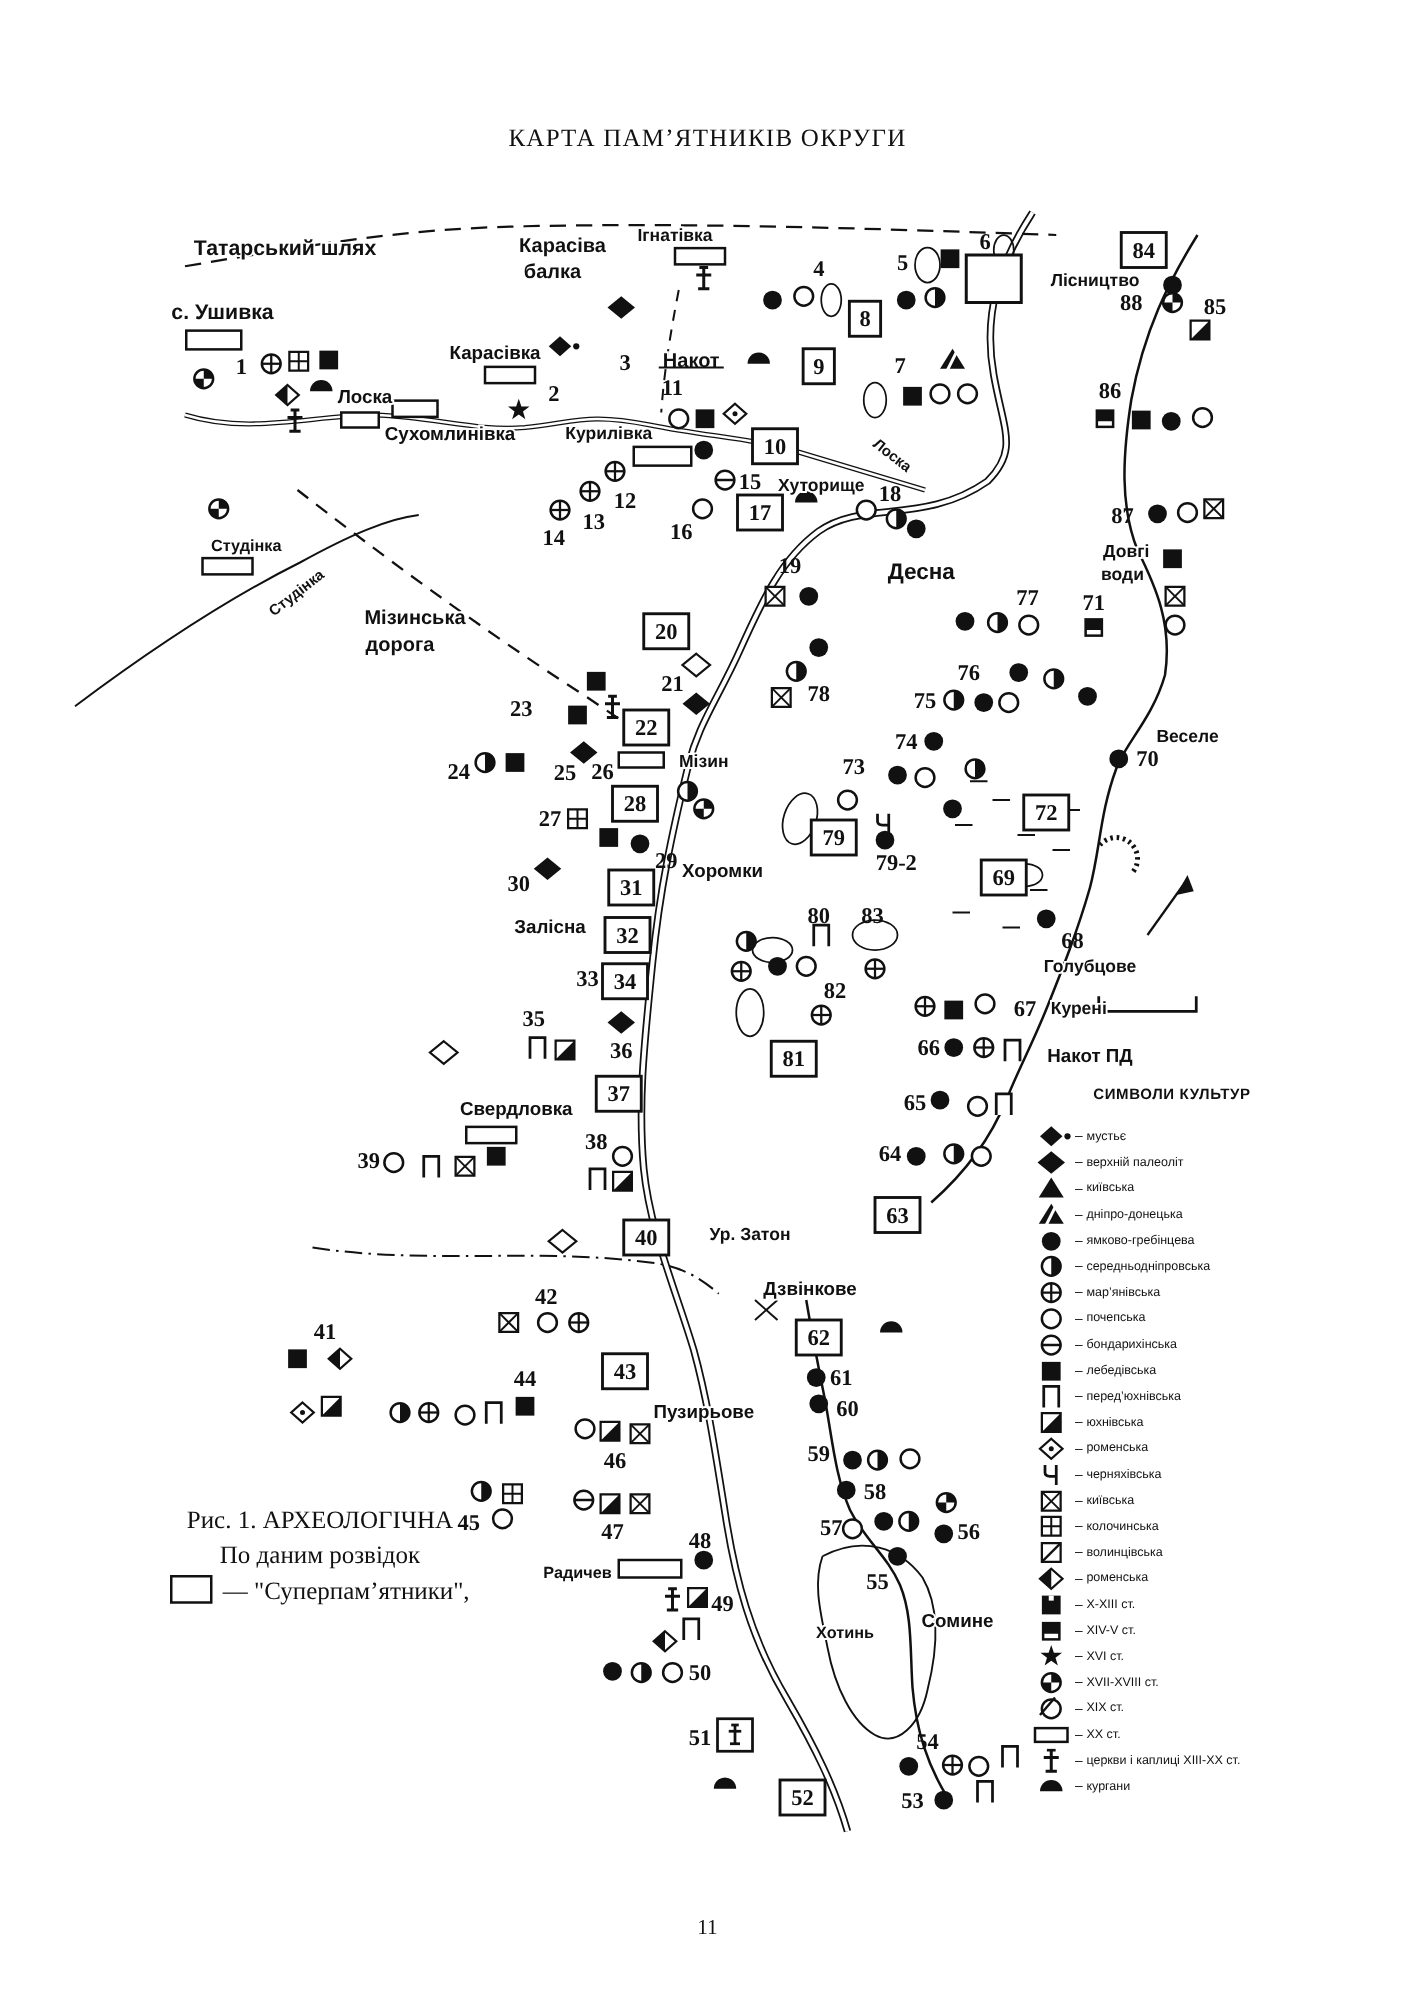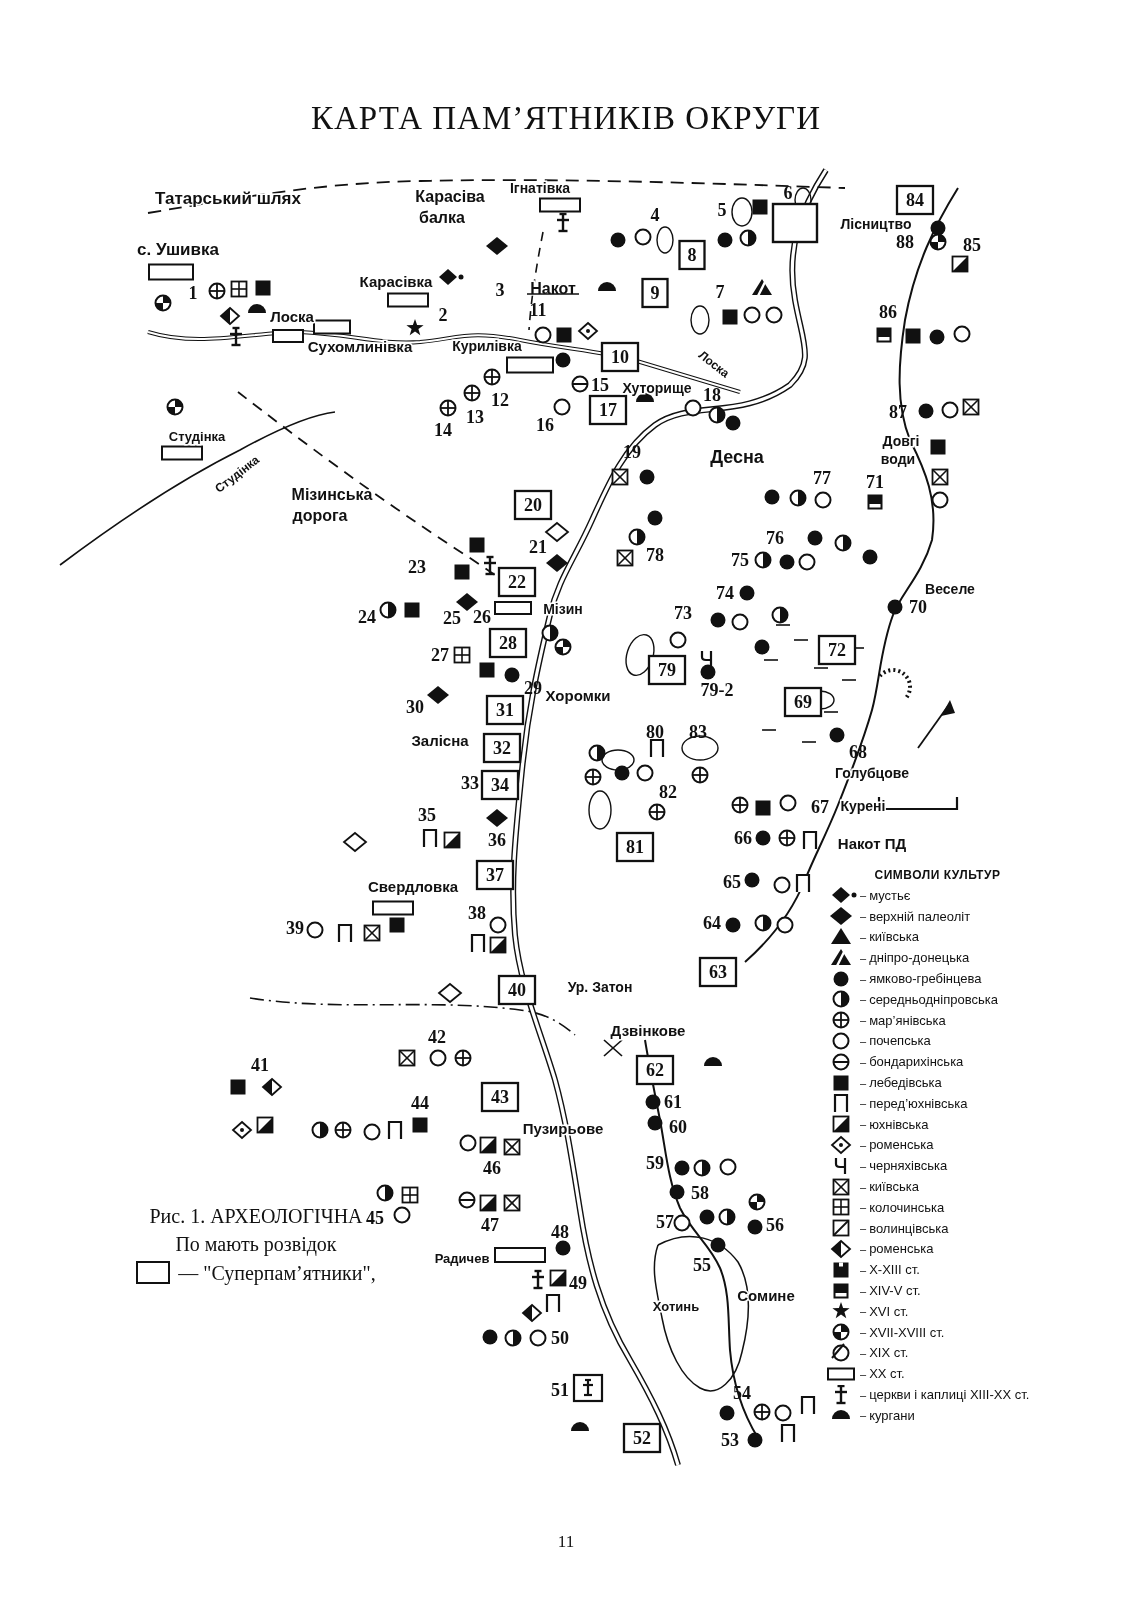--- a/index.html
+++ b/index.html
@@ -1,28 +1,28 @@
 <!DOCTYPE html>
 <html><head>
 <meta charset="utf-8">
 <style>
   html,body{margin:0;padding:0;background:#e8e8e8;}
   .page{position:relative;width:1132px;height:1597px;background:#fff;overflow:hidden;
         font-family:"Liberation Serif",serif;color:#111;}
   .title{position:absolute;top:100px;left:0;right:0;text-align:center;
-         font-size:33px;letter-spacing:1px;font-family:"Liberation Serif",serif;}
+         font-size:20px;letter-spacing:1px;font-family:"Liberation Serif",serif;}
   svg.map{position:absolute;left:0;top:0;}
   .legend{position:absolute;left:822px;top:868px;width:205px;
           font-family:"Liberation Sans",sans-serif;}
   .legend-header{font-size:12px;font-weight:700;text-align:center;padding-left:26px;
-                 letter-spacing:.5px;margin-bottom:3px;}
+                 letter-spacing:.5px;margin-bottom:17px;}
   .lrow{display:flex;align-items:center;height:20.8px;white-space:nowrap;}
   .lrow svg{flex:0 0 38px;}
   .lrow .ldash{font-size:11px;margin-right:3px;}
-  .lrow .llabel{font-size:13px;}
+  .lrow .llabel{font-size:10px;}
   .caption{position:absolute;left:98px;top:1202px;width:316px;text-align:center;
            font-size:20px;line-height:1.42;font-family:Liberation Serif, serif;}
   .cbox{display:inline-block;width:30px;height:19px;border:2px solid #111;
         vertical-align:-4px;margin-right:8px;}
   .pagenum{position:absolute;top:1532px;left:0;right:0;text-align:center;font-size:17px;}
 </style>
 </head>
 <body>
 
 <div class="page">
@@ -1344,20 +1344,20 @@
             <path d="M-9,4 A9,9 0 0 1 9,4 L-9,4 Z" fill="#111111"></path>
           </svg>
           <span class="ldash">–</span>
           <span class="llabel">кургани</span>
         </div>
       </div>
   </div>
 
   <div class="caption">
     <div>Рис. 1. АРХЕОЛОГІЧНА</div>
-    <div>По мають розвідок</div>
+    <div>По даним розвідок</div>
     <div>
       <span class="cbox"></span><span>— "Суперпам’ятники",</span>
     </div>
   </div>
 
   <div class="pagenum">11</div>
 </div>
 
 </body></html>

